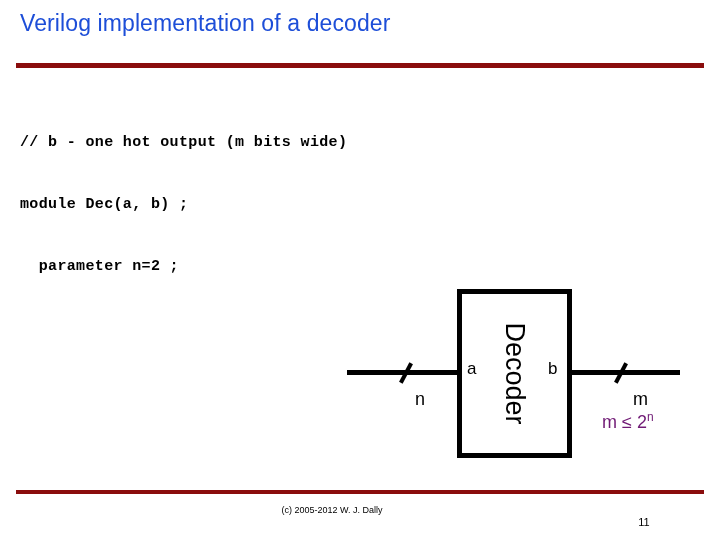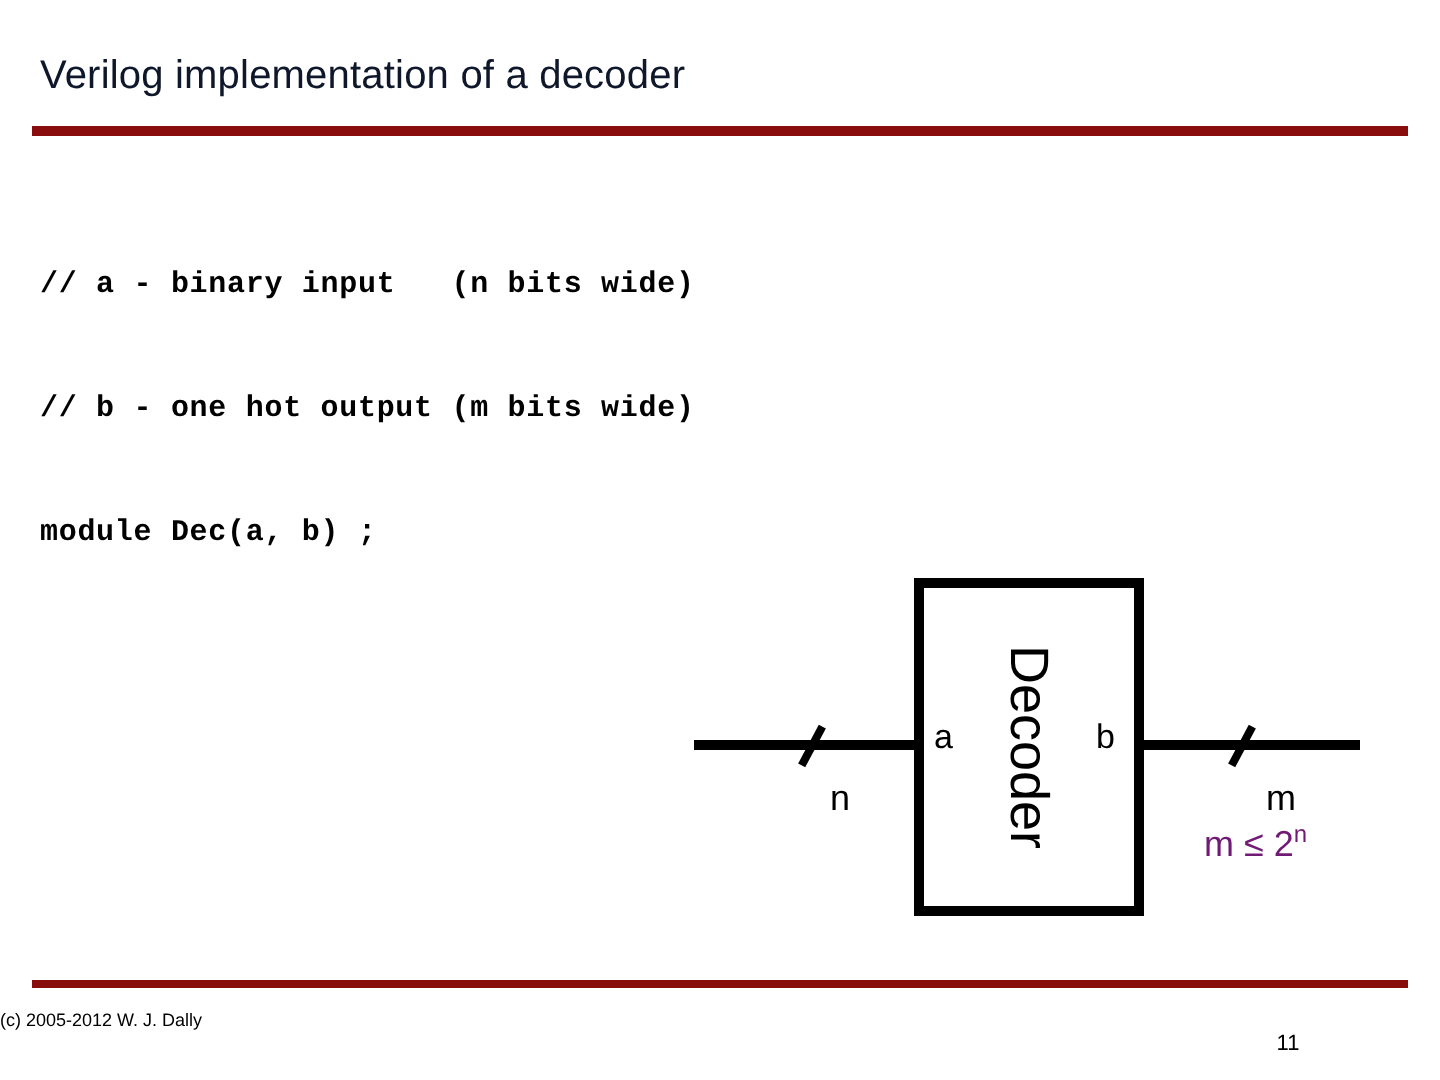--- a/index.html
+++ b/index.html
@@ -19,25 +19,25 @@
   .slide {
     position: absolute;
     inset: 0;
     background: #ffffff;
   }
 
   
   .slide-title {
     position: absolute;
     left: 20px;
-    top: 26px;
-    font-family: "Liberation Sans", sans-serif;
-    font-size: 20px;
+    top: 11px;
+    font-family: "Liberation Sans", sans-serif;
+    font-size: 23px;
     line-height: 24px;
-    color: #0f172a;
+    color: #1d4ed8;
     white-space: nowrap;
     letter-spacing: 0.1px;
   }
   .title-rule {
     position: absolute;
     left: 16px;
     top: 63px;
     width: 688px;
     height: 5px;
     background: #8a0d0d;
@@ -169,24 +169,24 @@
   .footer-rule {
     position: absolute;
     left: 16px;
     top: 490px;
     width: 688px;
     height: 4px;
     background: #8a0d0d;
   }
   .footer-copy {
     position: absolute;
-    left: 0;
+    left: 10px;
     top: 505px;
     width: 644px;
-    text-align: left;
+    text-align: center;
     font-family: "Liberation Sans", sans-serif;
     font-size: 9px;
     line-height: 11px;
     color: #000000;
   }
   .page-number {
     position: absolute;
     left: 620px;
     top: 516px;
     width: 48px;
@@ -200,23 +200,23 @@
 </head>
 <body>
 
 <div class="slide">
 
   <div class="slide-title">Verilog implementation of a decoder</div>
 
   <div class="title-rule"></div>
 
   <div class="code-block">
-    <div class="code-line">// a - binary input   (n bits wide)</div>
     <div class="code-line">// b - one hot output (m bits wide)</div>
     <div class="code-line">module Dec(a, b) ;</div>
+    <div class="code-line">  parameter n=2 ;</div>
     <div class="code-line blank"></div>
     
     
     
     
   </div>
 
   <div class="diagram">
 
     <div class="wire wire-in"></div>

